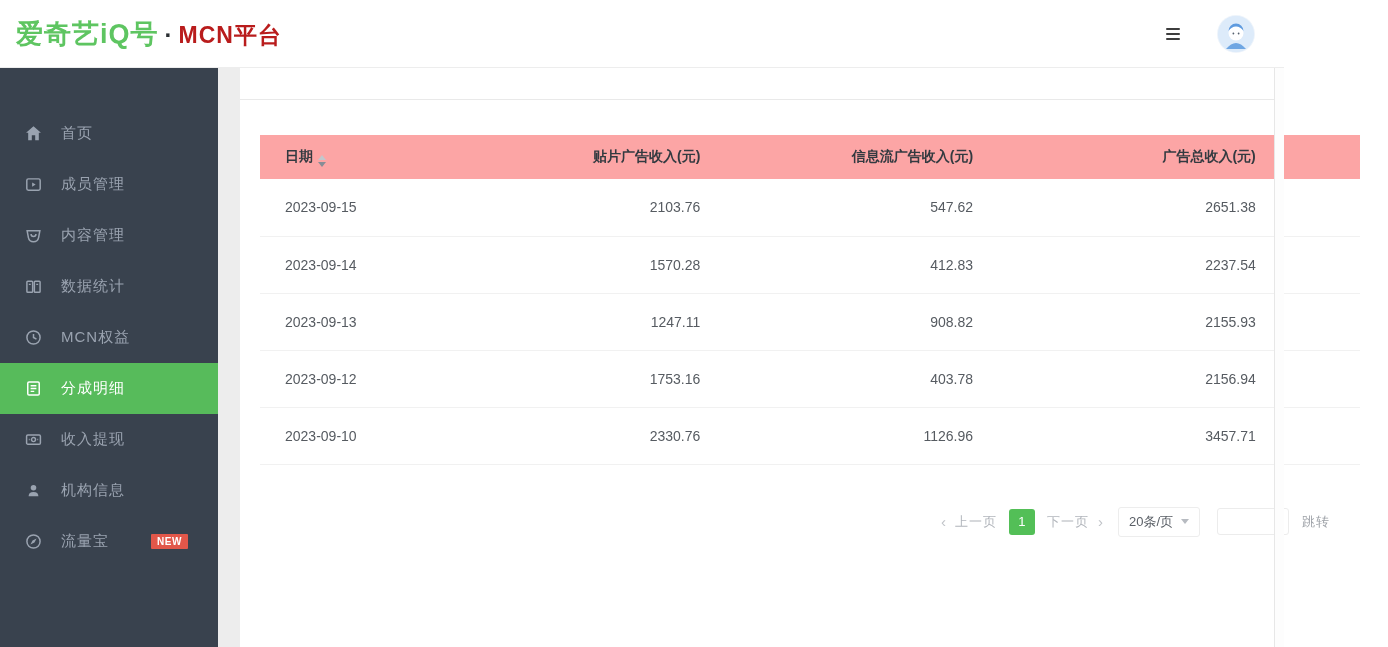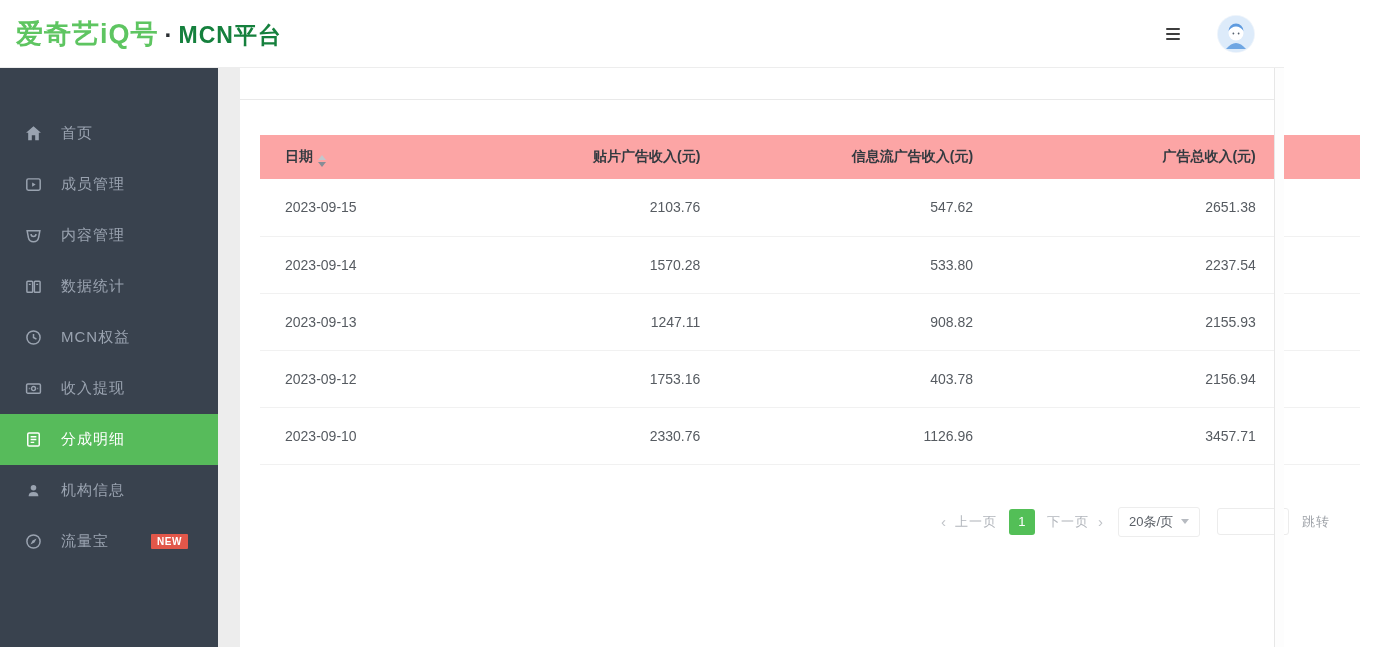--- a/index.html
+++ b/index.html
@@ -15,21 +15,21 @@
     height: 68px; flex: 0 0 68px; background: #ffffff;
     border-bottom: 1px solid #ededed;
     display: flex; align-items: center; justify-content: space-between;
     padding: 0 20px 0 16px;
   }
   .logo { display: flex; align-items: baseline; font-weight: bold; }
   .logo-green {
     color: #5ec561; font-size: 27px; font-weight: 800; letter-spacing: 1px;
   }
   .logo-dot { color: #2b2f33; font-size: 24px; font-weight: 800; margin: 0 6px; }
-  .logo-dark { color: #15803d; font-size: 23px; font-weight: 700; letter-spacing: 1px; }
+  .logo-dark { color: #b91c1c; font-size: 23px; font-weight: 700; letter-spacing: 1px; }
   .topbar-right { display: flex; align-items: center; gap: 38px; padding-right: 10px; }
   .hamburger { display: inline-flex; flex-direction: column; gap: 3px; cursor: pointer; }
   .hamburger i { display: block; width: 14px; height: 2px; background: #3d3d3d; border-radius: 1px; }
   .avatar {
     width: 36px; height: 36px; border-radius: 50%; overflow: hidden;
     background: #ddebfa; cursor: pointer; box-shadow: 0 0 0 1px #eef4fb;
   }
 
   
   .body { flex: 1; display: flex; min-height: 0; }
@@ -187,39 +187,39 @@
       <div class="side-item">
         <span class="s-icon">
           <svg viewBox="0 0 16 16" fill="none" stroke="currentColor" stroke-width="1.4">
             <circle cx="8" cy="8" r="6.2"></circle>
             <path d="M8 4.6 V8 L10.8 9.6"></path>
           </svg>
         </span>
         <span>MCN权益</span>
       </div>
 
+      <div class="side-item active">
+        <span class="s-icon">
+          <svg viewBox="0 0 16 16" fill="none" stroke="currentColor" stroke-width="1.4">
+            <rect x="2.6" y="1.8" width="10.8" height="12.4" rx="1.2"></rect>
+            <path d="M5.3 5.3 h5.4 M5.3 8 h5.4 M5.3 10.7 h3.4"></path>
+          </svg>
+        </span>
+        <span>分成明细</span>
+      </div>
+
       <div class="side-item">
         <span class="s-icon">
           <svg viewBox="0 0 16 16" fill="none" stroke="currentColor" stroke-width="1.4">
             <rect x="1.5" y="3.8" width="13" height="8.6" rx="1.2"></rect>
             <circle cx="8" cy="8.1" r="1.9"></circle>
             <path d="M3.6 8.1 h0.8 M11.6 8.1 h0.8"></path>
           </svg>
         </span>
         <span>收入提现</span>
-      </div>
-
-      <div class="side-item active">
-        <span class="s-icon">
-          <svg viewBox="0 0 16 16" fill="none" stroke="currentColor" stroke-width="1.4">
-            <rect x="2.6" y="1.8" width="10.8" height="12.4" rx="1.2"></rect>
-            <path d="M5.3 5.3 h5.4 M5.3 8 h5.4 M5.3 10.7 h3.4"></path>
-          </svg>
-        </span>
-        <span>分成明细</span>
       </div>
 
       <div class="side-item">
         <span class="s-icon">
           <svg viewBox="0 0 16 16" fill="currentColor">
             <circle cx="8" cy="5.4" r="2.6"></circle>
             <path d="M3.4 13.4 q0 -4 4.6 -4 q4.6 0 4.6 4 z"></path>
           </svg>
         </span>
         <span>机构信息</span>
@@ -271,21 +271,21 @@
             <tr>
               <td>2023-09-15</td>
               <td class="num">2103.76</td>
               <td class="num">547.62</td>
               <td class="num">2651.38</td>
                 <td></td>
             </tr>
             <tr>
               <td>2023-09-14</td>
               <td class="num">1570.28</td>
-              <td class="num">533.80</td>
+              <td class="num">412.83</td>
               <td class="num">2237.54</td>
                 <td></td>
             </tr>
             <tr>
               <td>2023-09-13</td>
               <td class="num">1247.11</td>
               <td class="num">908.82</td>
               <td class="num">2155.93</td>
                 <td></td>
             </tr>

